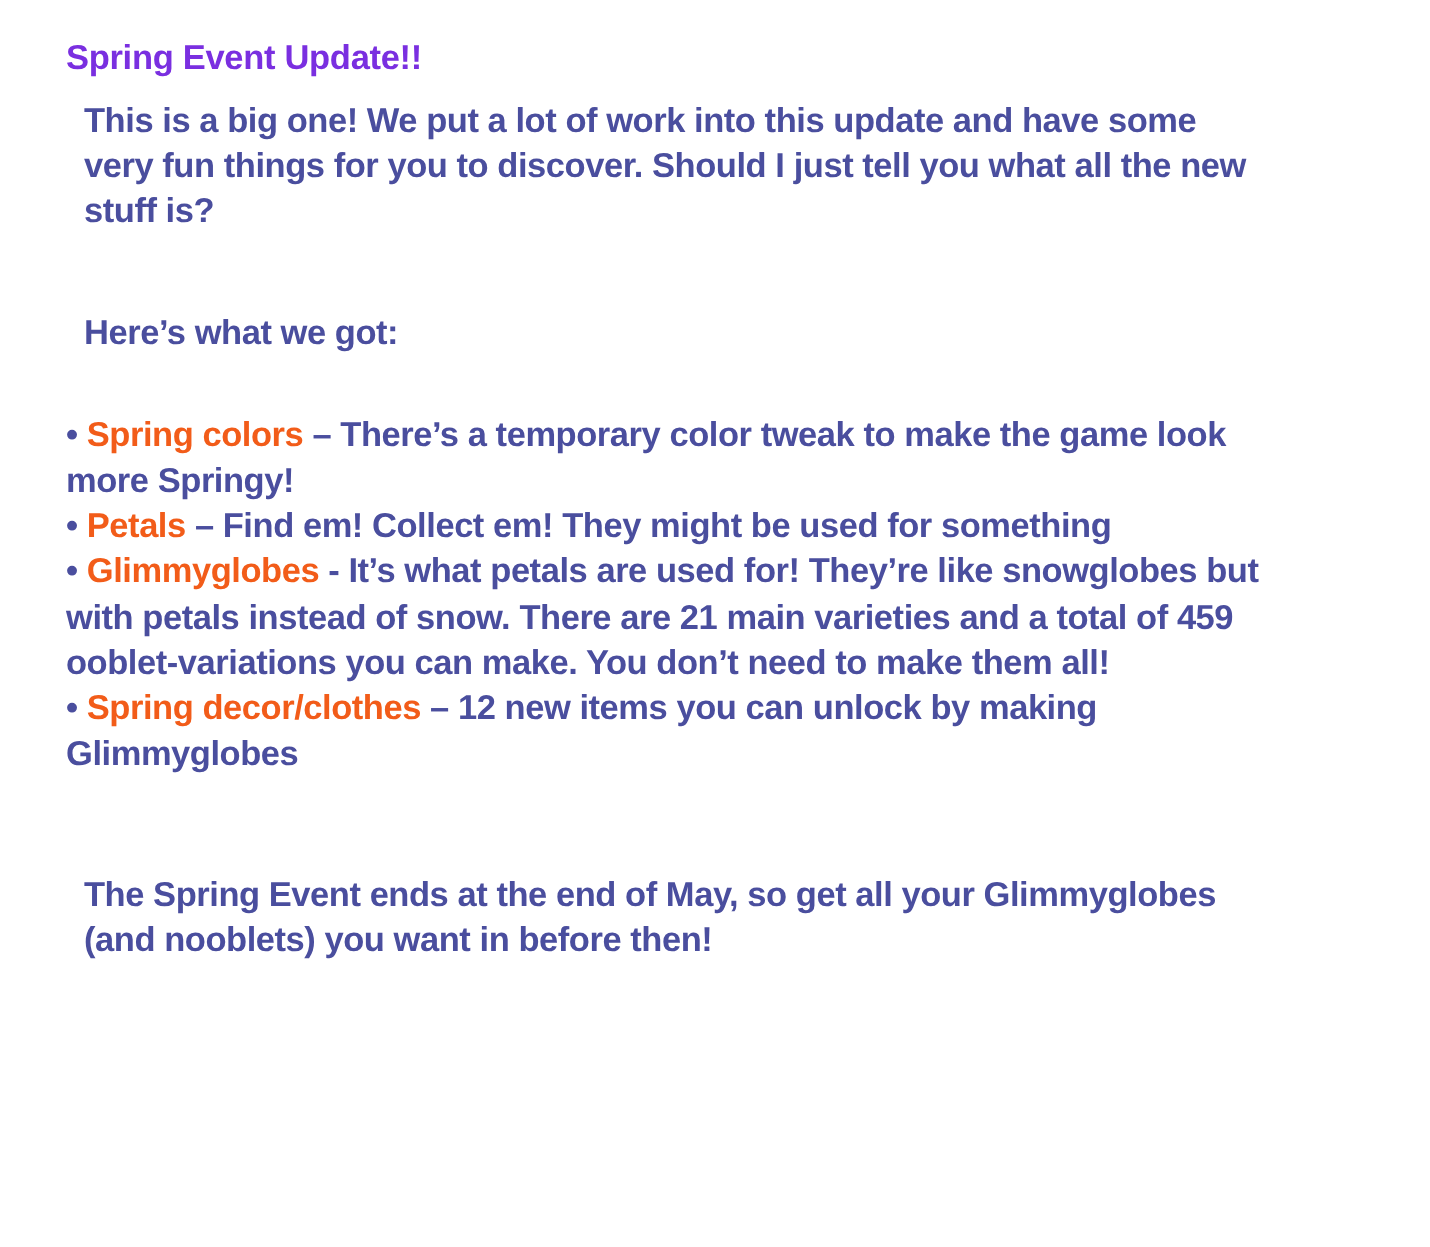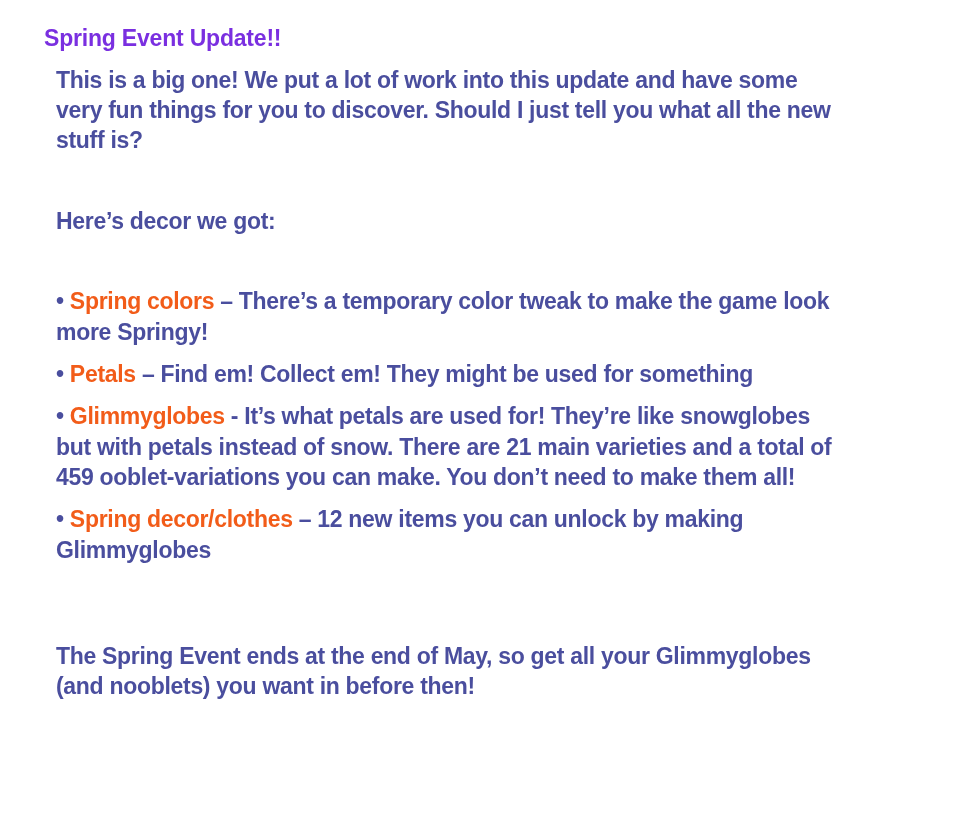--- a/index.html
+++ b/index.html
@@ -31,38 +31,38 @@
     font-size: 23px;
     font-weight: bold;
     line-height: 1.32;
     letter-spacing: -0.3px;
     margin: 12px;
   }
   .spacer {
     height: 26px;
   }
   .bullets .para {
-    margin: 12px;
+    margin: 0;
   }
   .hl-orange {
     color: #f25c19;
   }
 </style>
 </head>
 <body>
 
 <div id="patch-notes">
 
   <h1 class="title">Spring Event Update!!</h1>
 
   <p class="para">This is a big one! We put a lot of work into this update and have some very fun things for you to discover. Should I just tell you what all the new stuff is?</p>
 
   <div class="spacer"></div>
 
-  <p class="para">Here’s decor we got:</p>
+  <p class="para">Here’s what we got:</p>
 
   <div class="spacer"></div>
 
   <div class="bullets">
 
     <p class="para">
       <span>•</span>
       <span class="hl-orange">Spring colors</span><span> – There’s a temporary color tweak to make the game look more Springy!</span>
     </p>
 

